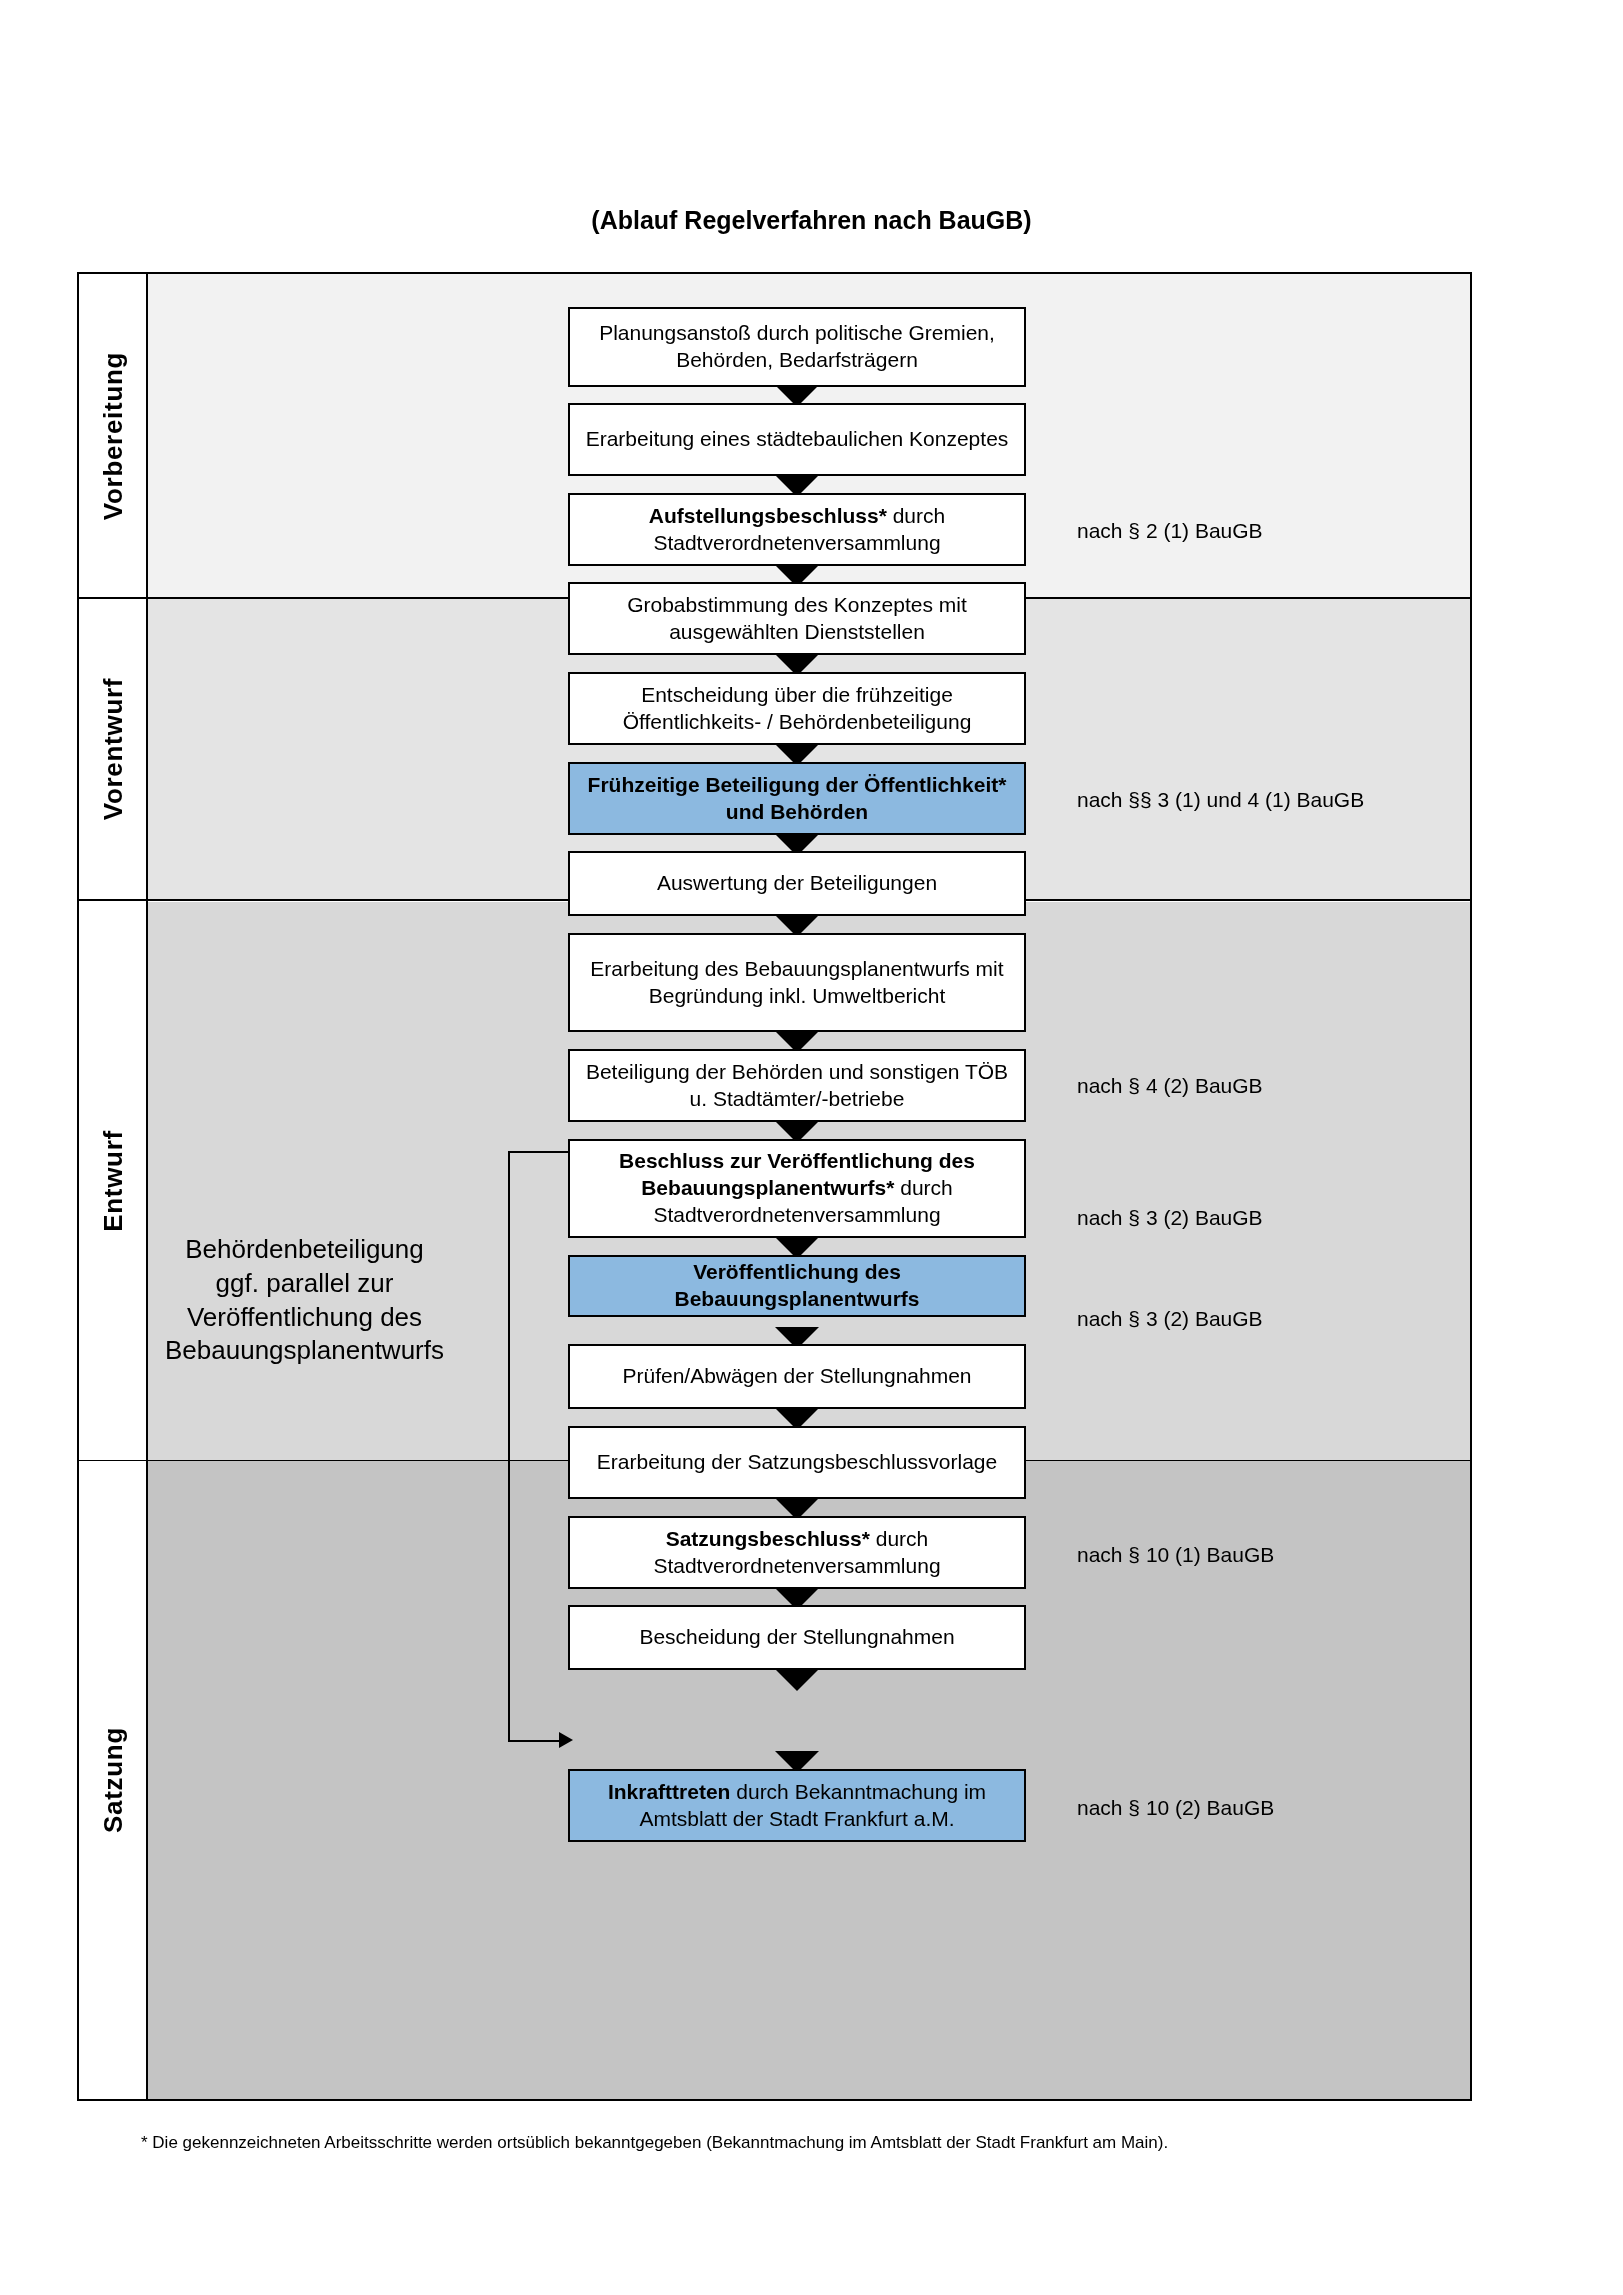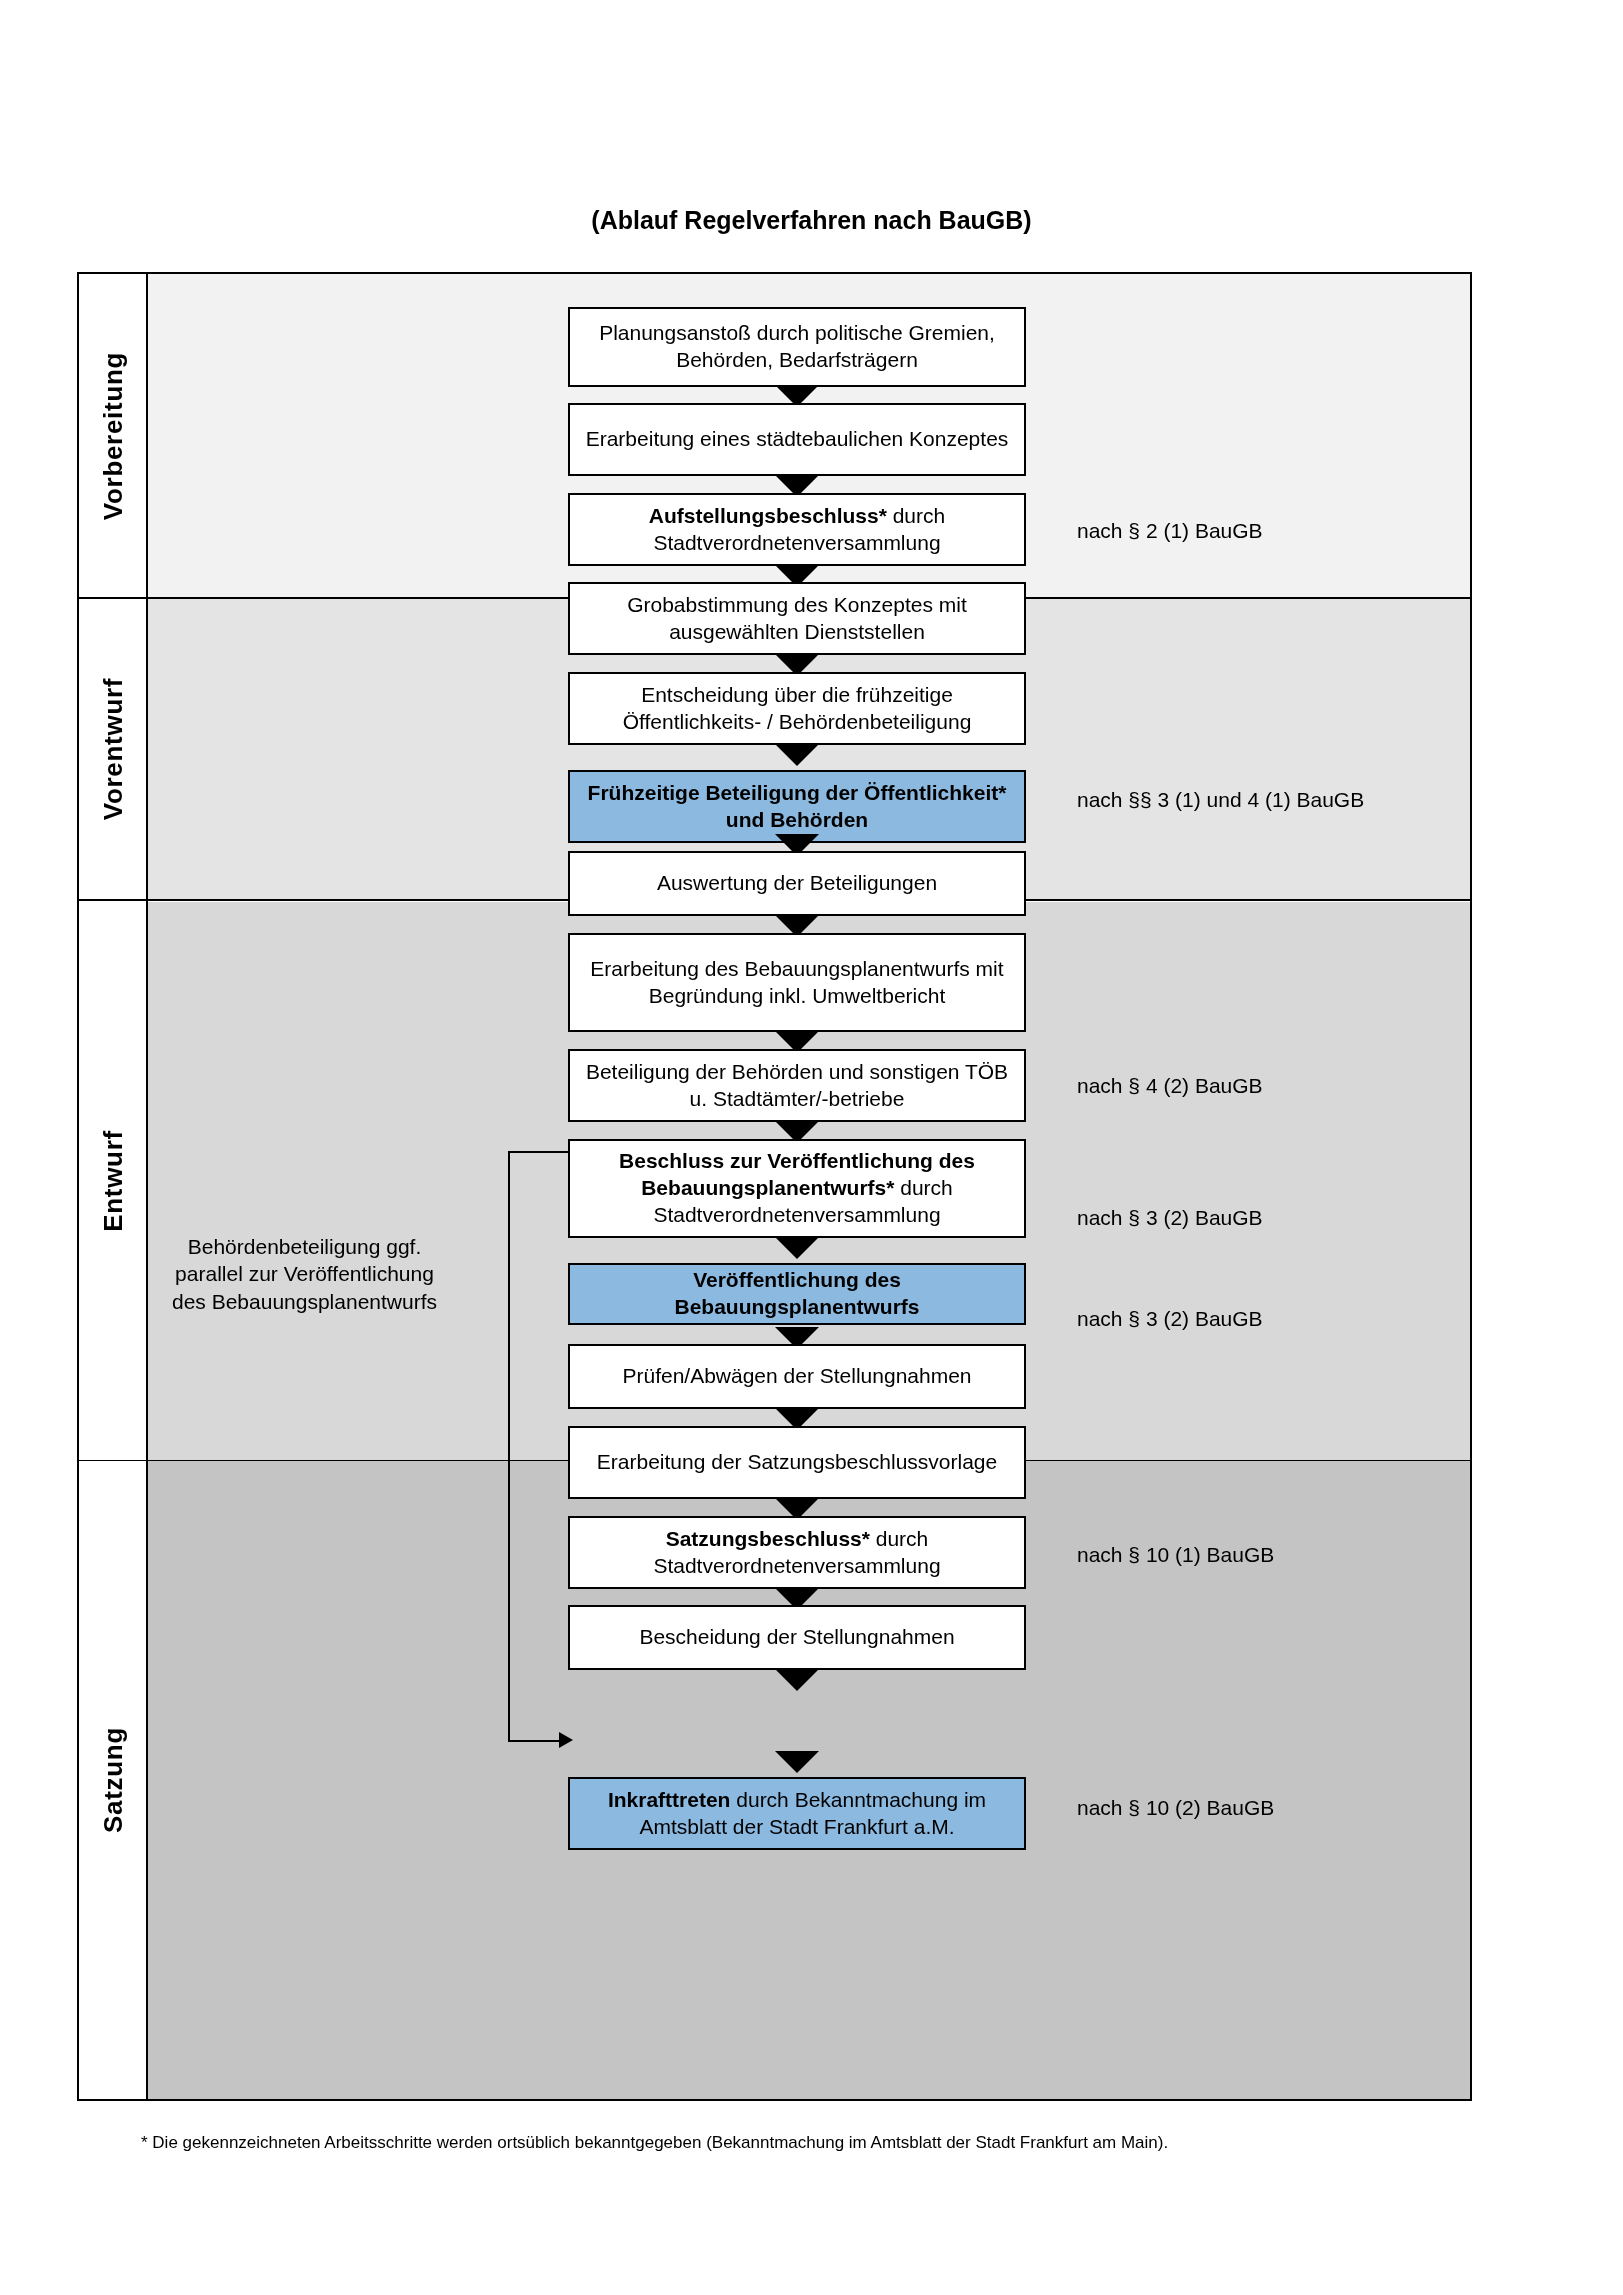--- a/index.html
+++ b/index.html
@@ -117,21 +117,21 @@
     border: 2px solid #000000;
     background: #ffffff;
     display: flex;
     align-items: center;
     justify-content: center;
     text-align: center;
     font-size: 21px;
     line-height: 1.28;
     padding: 3.9px 9.2px;
   }
-  .node.accent { background: #8cb9e0; margin-top: 8px; }
+  .node.accent { background: #8cb9e0; }
   .node b { font-weight: bold; }
 
   
   .arrow {
     position: absolute;
     width: 0;
     height: 0;
     border-left: 22px solid transparent;
     border-right: 22px solid transparent;
     border-top: 22px solid #000000;
@@ -140,21 +140,21 @@
   
   .ref {
     position: absolute;
     font-size: 21px;
     white-space: nowrap;
   }
 
   
   .side-note {
     position: absolute;
-    font-size: 21px;
+    font-size: 26px;
     line-height: 1.3;
     text-align: center;
     width: 281px;
   }
   .bracket-v {
     position: absolute;
     width: 2px;
     background: #000000;
   }
   .bracket-h {

